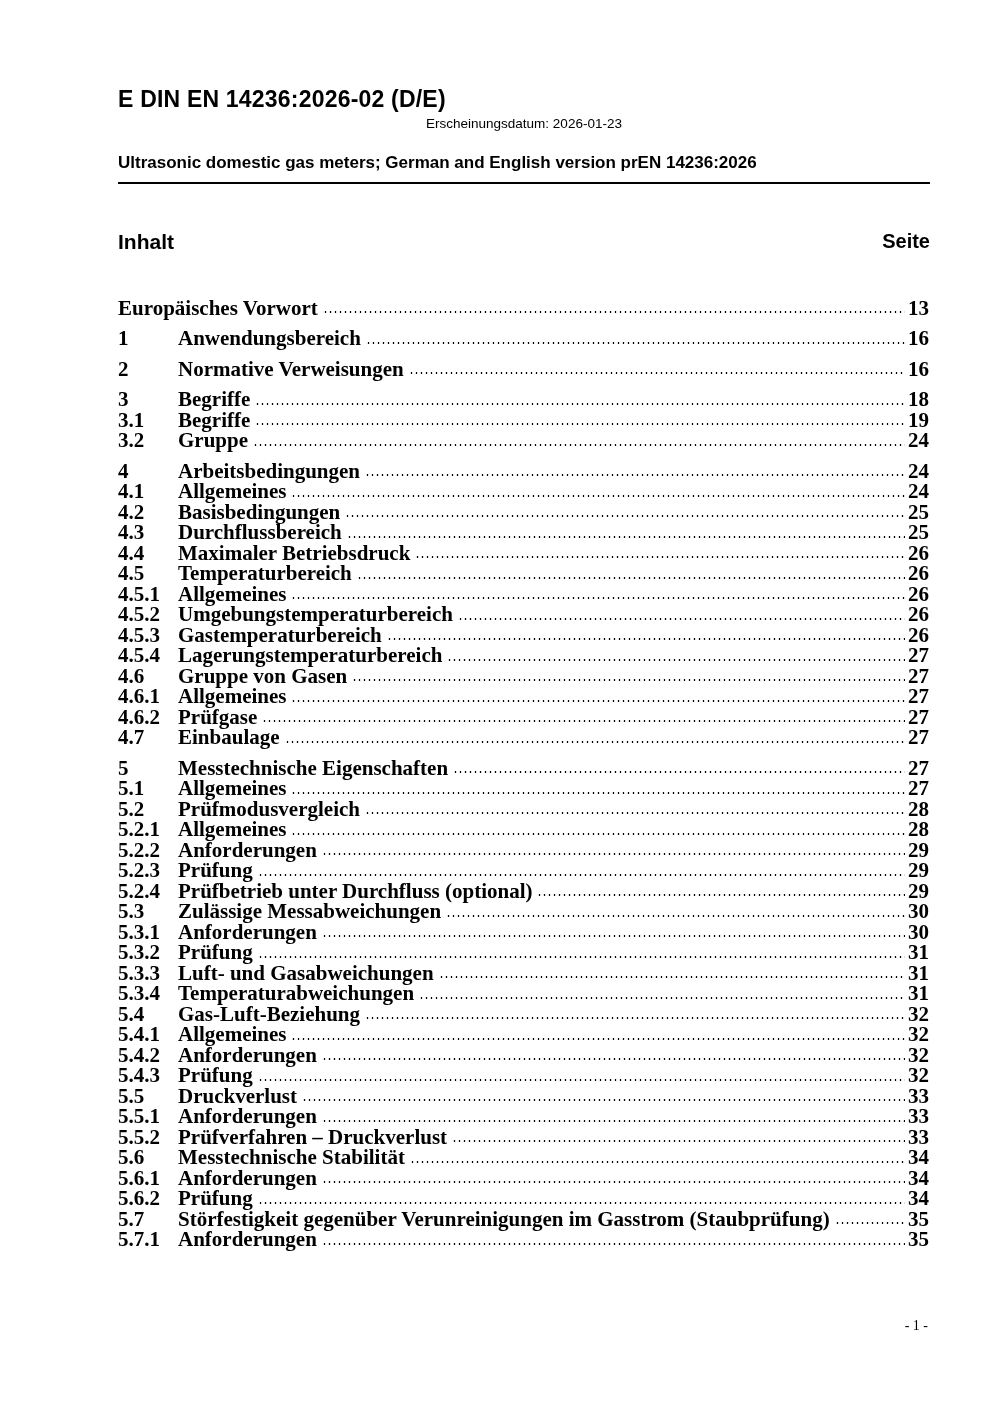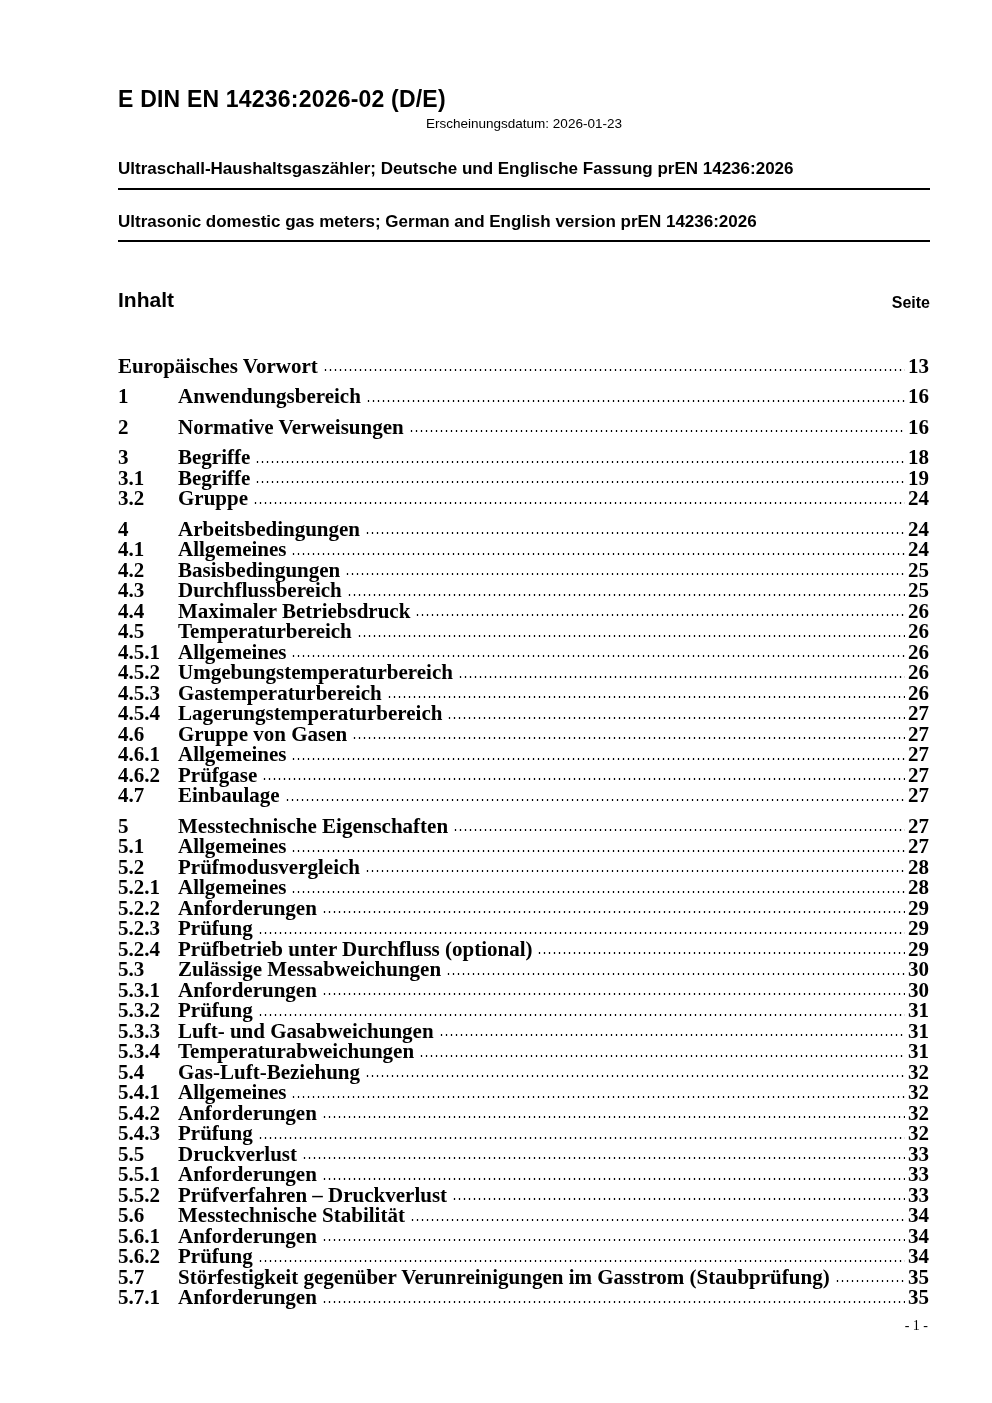--- a/index.html
+++ b/index.html
@@ -19,24 +19,24 @@
   .pub-date{
     font-size:13.5px;margin-top:4px;text-align:center;
   }
   .doc-title{
     font-size:17px;font-weight:bold;line-height:1.25;
     padding-bottom:8px;border-bottom:2px solid #000;
   }
   .title-de{margin-top:27px;}
   .title-en{margin-top:21px;}
   .toc-header{
-    margin-top:46px;display:flex;justify-content:space-between;align-items:flex-end;
+    margin-top:46px;display:flex;justify-content:space-between;align-items:flex-start;
   }
   .toc-heading{font-size:21px;font-weight:bold;}
-  .toc-page-label{font-size:16px;font-weight:bold;}
+  .toc-page-label{font-size:20px;font-weight:bold;}
   .toc-list{
     margin-top:44px;
     font-family:"Liberation Serif",serif;font-weight:bold;font-size:21px;
   }
   .toc-group{margin-top:10px;}
   .toc-group:first-child{margin-top:0;}
   .toc-row{
     display:flex;align-items:flex-end;line-height:20.5px;height:20.5px;
     white-space:nowrap;cursor:pointer;
   }
@@ -54,21 +54,20 @@
 </style>
 </head>
 <body>
 
 <div class="page">
 
   <h1 class="doc-number">E DIN EN 14236:2026-02 (D/E)</h1>
 
   <div class="pub-date">Erscheinungsdatum: 2026-01-23</div>
 
-  <div class="doc-title title-de">Ultraschall-Haushaltsgaszähler; Deutsche und Englische Fassung prEN 14236:2026</div>
 
   <div class="doc-title title-en">Ultrasonic domestic gas meters; German and English version prEN 14236:2026</div>
 
   <div class="toc-header">
     <span class="toc-heading">Inhalt</span>
     <span class="toc-page-label">Seite</span>
   </div>
 
   <div class="toc-list">
       <div class="toc-group">

